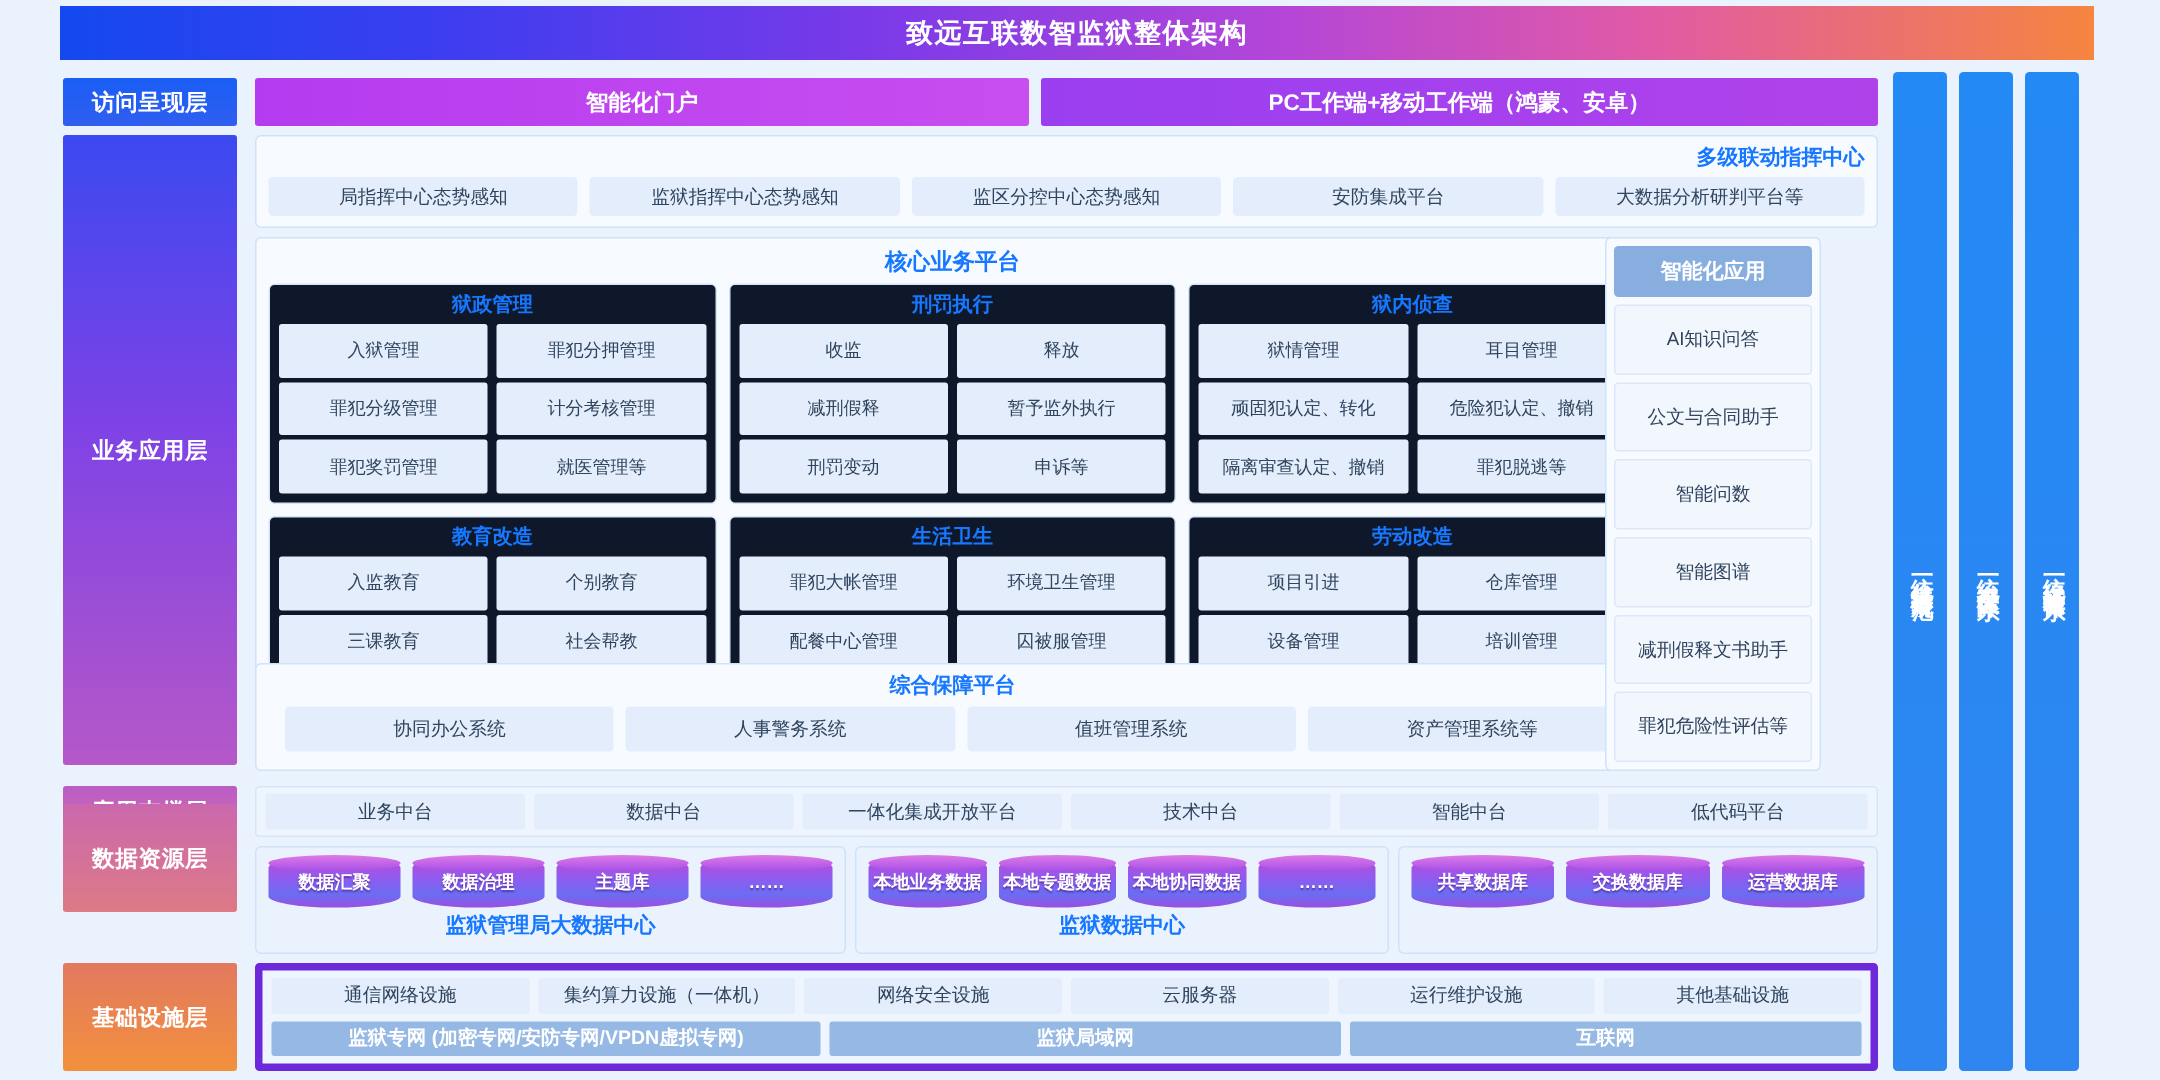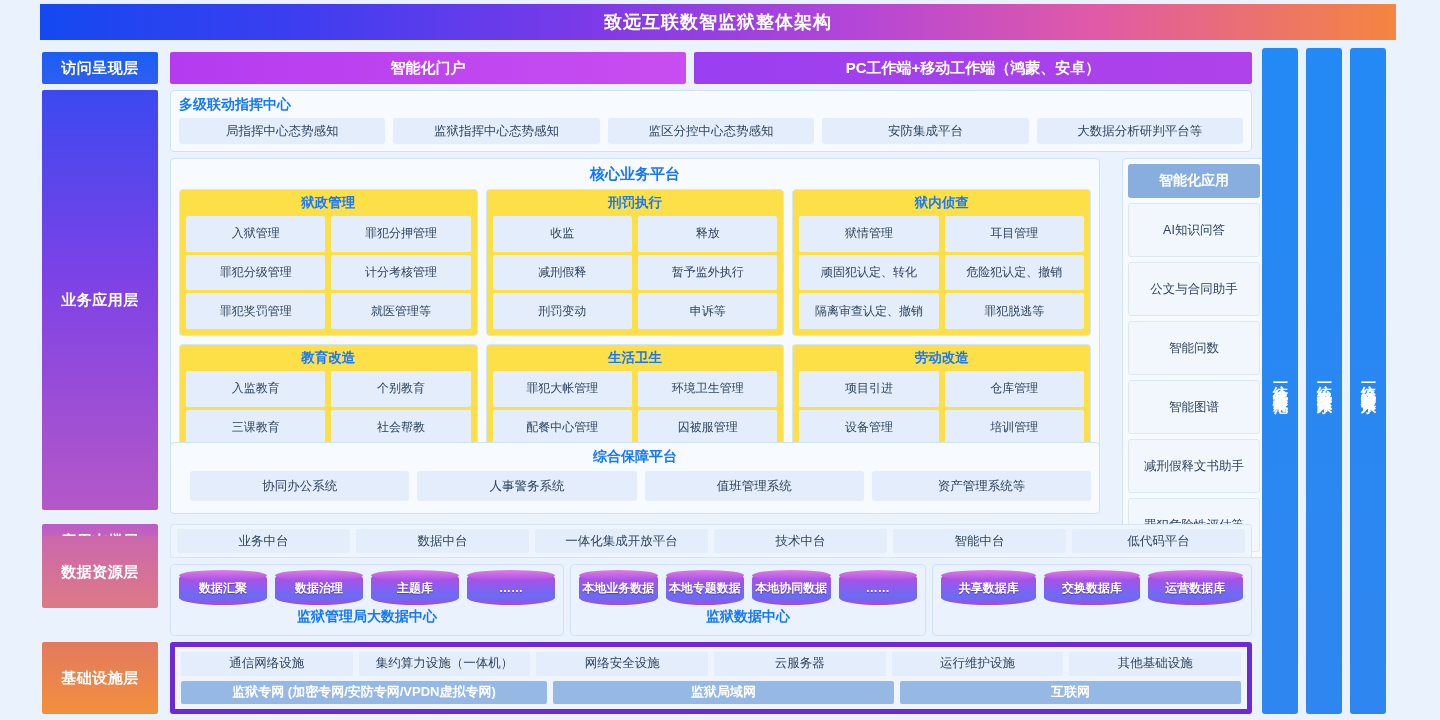--- a/index.html
+++ b/index.html
@@ -42,48 +42,48 @@
     flex:1; background:linear-gradient(90deg,#9a3ff0,#b042ea);
     display:flex;align-items:center;justify-content:center;color:#fff;font-size:15px;font-weight:bold;border-radius:2px;
   }
 
   
   .biz { position:absolute; left:170px; top:90px; width:1082px; height:424px; }
 
   .card { background:#f7fbff; border:1px solid #cfe2f8; border-radius:4px; }
 
   .cmd { position:absolute; left:0; top:0; width:1082px; height:62px; padding:5px 8px 7px; }
-  .cmd-title { text-align:left; color:#1677ff; font-weight:bold; font-size:14px; margin-bottom:4px; }
+  .cmd-title { text-align:right; color:#1677ff; font-weight:bold; font-size:14px; margin-bottom:4px; }
   .cmd-row { display:flex; gap:8px; }
   .chip {
     flex:1; height:26px; background:#e3edfb; border-radius:3px;
     display:flex; align-items:center; justify-content:center;
     color:#30445e; font-size:12.5px; white-space:nowrap;
   }
 
   .core { position:absolute; left:0; top:68px; width:930px; height:348px; padding:6px 8px 8px; }
   .core-title { text-align:center; color:#1677ff; font-weight:bold; font-size:15px; margin-bottom:5px; }
   .mod-grid { display:grid; grid-template-columns:repeat(3,1fr); grid-template-rows:repeat(2,1fr); gap:8px; height:302px; }
-  .mod { background:#fde047; border:1px solid #d4e5f8; border-radius:4px; padding:4px 6px 6px; display:flex; flex-direction:column; }
+  .mod { background:#0f172a; border:1px solid #d4e5f8; border-radius:4px; padding:4px 6px 6px; display:flex; flex-direction:column; }
   .mod-title { text-align:center; color:#1677ff; font-weight:bold; font-size:13.5px; margin-bottom:4px; }
   .mod-items { display:grid; grid-template-columns:1fr 1fr; gap:3px 6px; flex:1; }
   .mitem {
     background:#e3edfb; border-radius:2px; display:flex; align-items:center; justify-content:center;
     color:#30445e; font-size:12px; white-space:nowrap; min-height:20px;
   }
   .guarantee { position:absolute; left:0; top:352px; width:930px; height:72px; padding:5px 8px 7px; }
   .g-title { text-align:center; color:#1677ff; font-weight:bold; font-size:14px; margin-bottom:5px; }
   .g-row { display:flex; gap:8px;padding-left:11px; }
   .g-chip {
     flex:1; height:30px; background:#e3edfb; border-radius:3px;
     display:flex;align-items:center;justify-content:center;color:#30445e;font-size:12.5px;
   }
 
   
-  .ai-col { position:absolute; left:952px; top:68px; width:144px; height:400px; padding:5px; display:flex; flex-direction:column; gap:5px; }
+  .ai-col { position:absolute; left:900px; top:68px; width:144px; height:356px; padding:5px; display:flex; flex-direction:column; gap:5px; }
   .ai-head {
     height:34px; background:#88aee0; border-radius:3px; color:#fff; font-weight:bold; font-size:14px;
     display:flex;align-items:center;justify-content:center;
   }
   .ai-item {
     flex:1; background:#f2f7fe; border:1px solid #dbe8f8; border-radius:3px;
     display:flex;align-items:center;justify-content:center;color:#30445e;font-size:12.5px;white-space:nowrap;
   }
 
   

